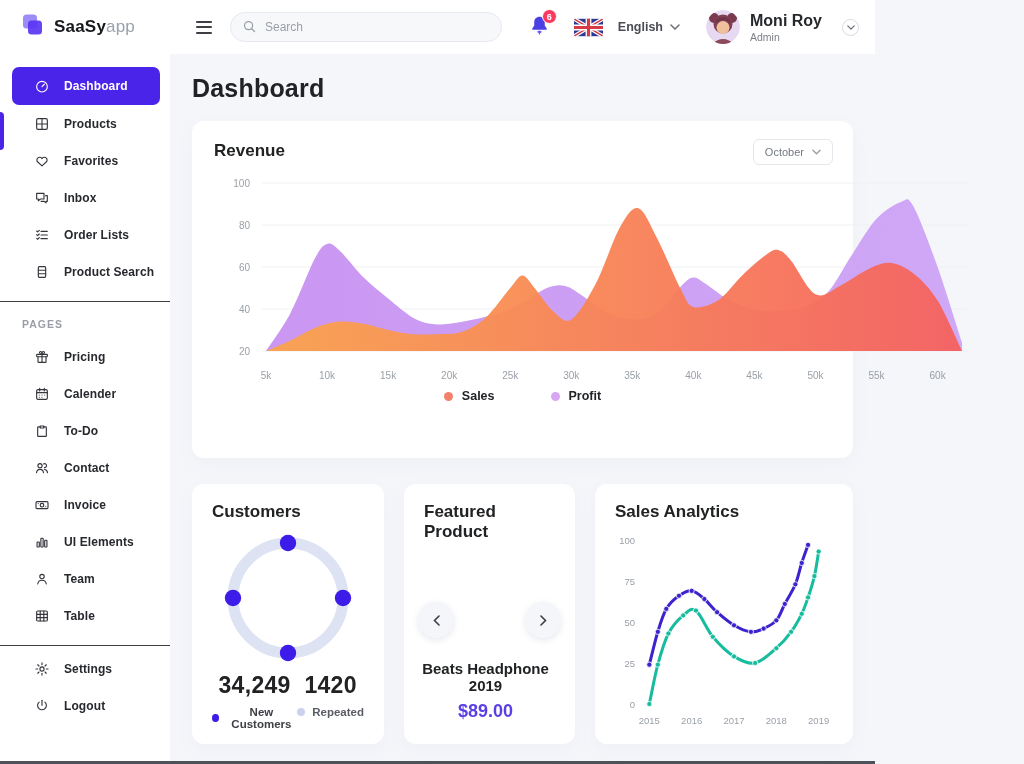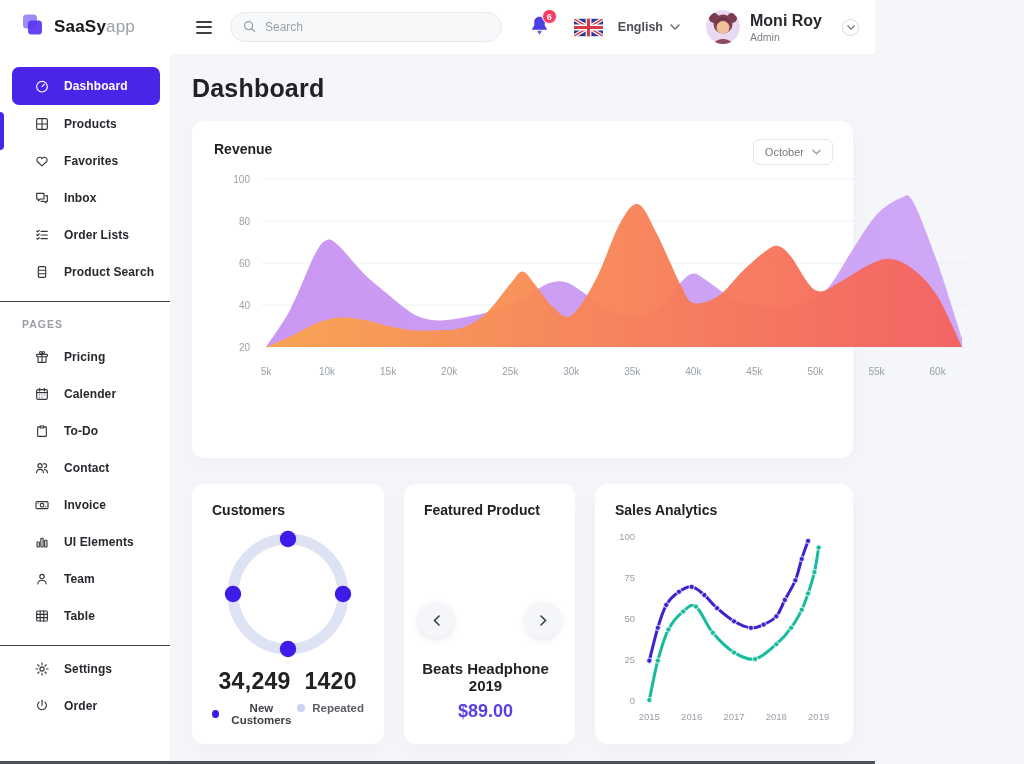--- a/index.html
+++ b/index.html
@@ -48,21 +48,21 @@
   .side-item .si-icon svg { width:16px; height:16px; }
   .si-label { font-size:12px; font-weight:bold; letter-spacing:.1px; }
   .side-item.active { background:#4B24EA; color:#fff; height:38px; }
   .side-item.active .si-icon { color:#fff; }
 
   main { flex:1; background:#F5F6FA; padding:14px 22px 0 22px; min-width:0; }
   .page-title { font-size:25px; font-weight:bold; color:#202224; margin:6px 0 18px 0; letter-spacing:.2px; }
 
   .card { background:#fff; border-radius:12px; box-shadow:0 6px 18px rgba(120,130,160,.05); }
   .revenue-card { height:337px; padding:20px 22px 12px; position:relative; margin-bottom:26px; }
-  .card-title { font-size:14px; font-weight:bold; color:#202224; }
+  .card-title { font-size:17px; font-weight:bold; color:#202224; }
   .period-btn { position:absolute; right:20px; top:18px; display:flex; align-items:center; gap:8px;
      border:1px solid #E4E6EB; background:#fff; border-radius:6px; padding:6px 11px; font-size:11px;
      color:#737880; cursor:pointer; font-family:inherit;margin-left:8px; }
   .rev-chart { margin-top:14px; }
   .legend-row { display:flex; justify-content:center; gap:56px; margin-top:2px; }
   .legend-item { display:flex; align-items:center; gap:9px; }
   .legend-dot { width:9px; height:9px; border-radius:50%; }
   .legend-label { font-size:12.5px; font-weight:bold; color:#232428; }
 
   .cards-row { display:flex; gap:20px; }
@@ -312,21 +312,21 @@
               </span>
               <span class="si-label">Settings</span>
             </div>
             <div class="side-item">
               <span class="si-icon">
                 <svg viewBox="0 0 24 24" fill="none" stroke="currentColor" stroke-width="1.7" stroke-linecap="round" stroke-linejoin="round">
                   <path d="M12 3.5v7.5"></path>
                   <path d="M7.7 6.1a6.6 6.6 0 1 0 8.6 0"></path>
                 </svg>
               </span>
-              <span class="si-label">Order</span>
+              <span class="si-label">Logout</span>
             </div>
           </div>
         </div>
     </aside>
 
     <main>
       <h1 class="page-title">Dashboard</h1>
 
       <section class="card revenue-card">
         <div class="card-title">Revenue</div>
@@ -366,20 +366,30 @@
               <text x="235.1578947368421" y="204" text-anchor="middle" font-size="10" fill="#9aa0a8" font-family="Liberation Sans, sans-serif">20k</text>
               <text x="296.2105263157895" y="204" text-anchor="middle" font-size="10" fill="#9aa0a8" font-family="Liberation Sans, sans-serif">25k</text>
               <text x="357.2631578947368" y="204" text-anchor="middle" font-size="10" fill="#9aa0a8" font-family="Liberation Sans, sans-serif">30k</text>
               <text x="418.3157894736842" y="204" text-anchor="middle" font-size="10" fill="#9aa0a8" font-family="Liberation Sans, sans-serif">35k</text>
               <text x="479.36842105263156" y="204" text-anchor="middle" font-size="10" fill="#9aa0a8" font-family="Liberation Sans, sans-serif">40k</text>
               <text x="540.421052631579" y="204" text-anchor="middle" font-size="10" fill="#9aa0a8" font-family="Liberation Sans, sans-serif">45k</text>
               <text x="601.4736842105264" y="204" text-anchor="middle" font-size="10" fill="#9aa0a8" font-family="Liberation Sans, sans-serif">50k</text>
               <text x="662.5263157894736" y="204" text-anchor="middle" font-size="10" fill="#9aa0a8" font-family="Liberation Sans, sans-serif">55k</text>
               <text x="723.578947368421" y="204" text-anchor="middle" font-size="10" fill="#9aa0a8" font-family="Liberation Sans, sans-serif">60k</text>
             </svg>
+          </div>
+        <div class="legend-row" id="revenue-legend">
+            <div class="legend-item">
+              <span class="legend-dot" style="background-color: rgb(242, 130, 107);"></span>
+              <span class="legend-label">Sales</span>
+            </div>
+            <div class="legend-item">
+              <span class="legend-dot" style="background-color: rgb(216, 167, 244);"></span>
+              <span class="legend-label">Profit</span>
+            </div>
           </div>
       </section>
 
       <div class="cards-row">
         <section class="card">
           <div class="card-title">Customers</div>
           <div class="donut-wrap" id="donut-wrap">
               <svg class="chart-svg" width="152" height="150" viewBox="0 0 152 150">
                 <circle cx="76" cy="74" r="55" fill="none" stroke="#DEE3F4" stroke-width="11"></circle>
                 <circle cx="76" cy="19" r="8.2" fill="#3D1BE8"></circle>

